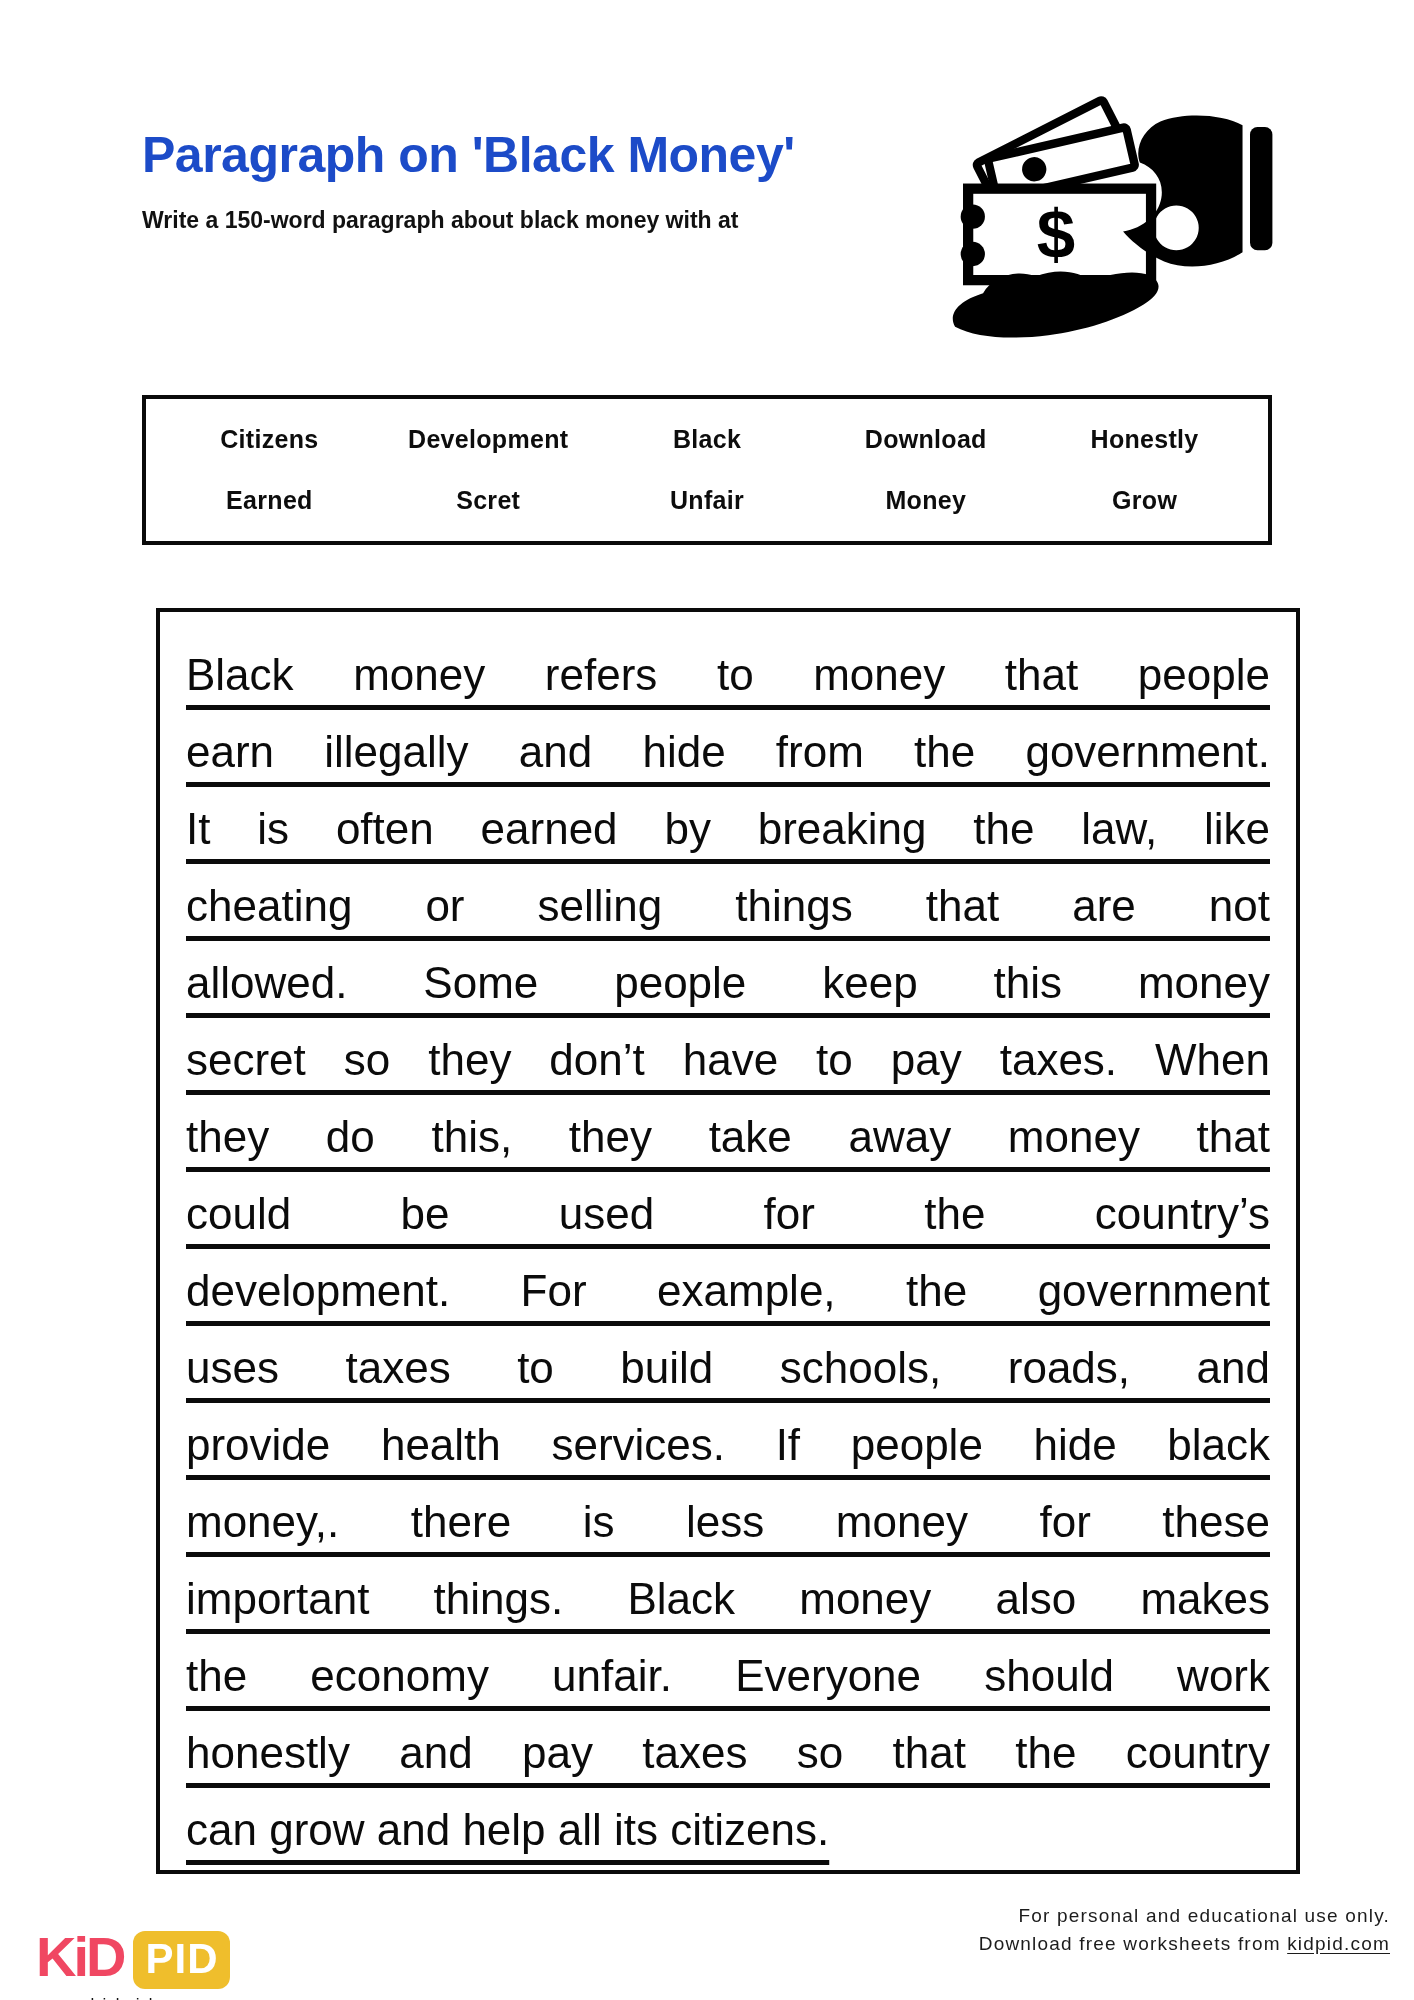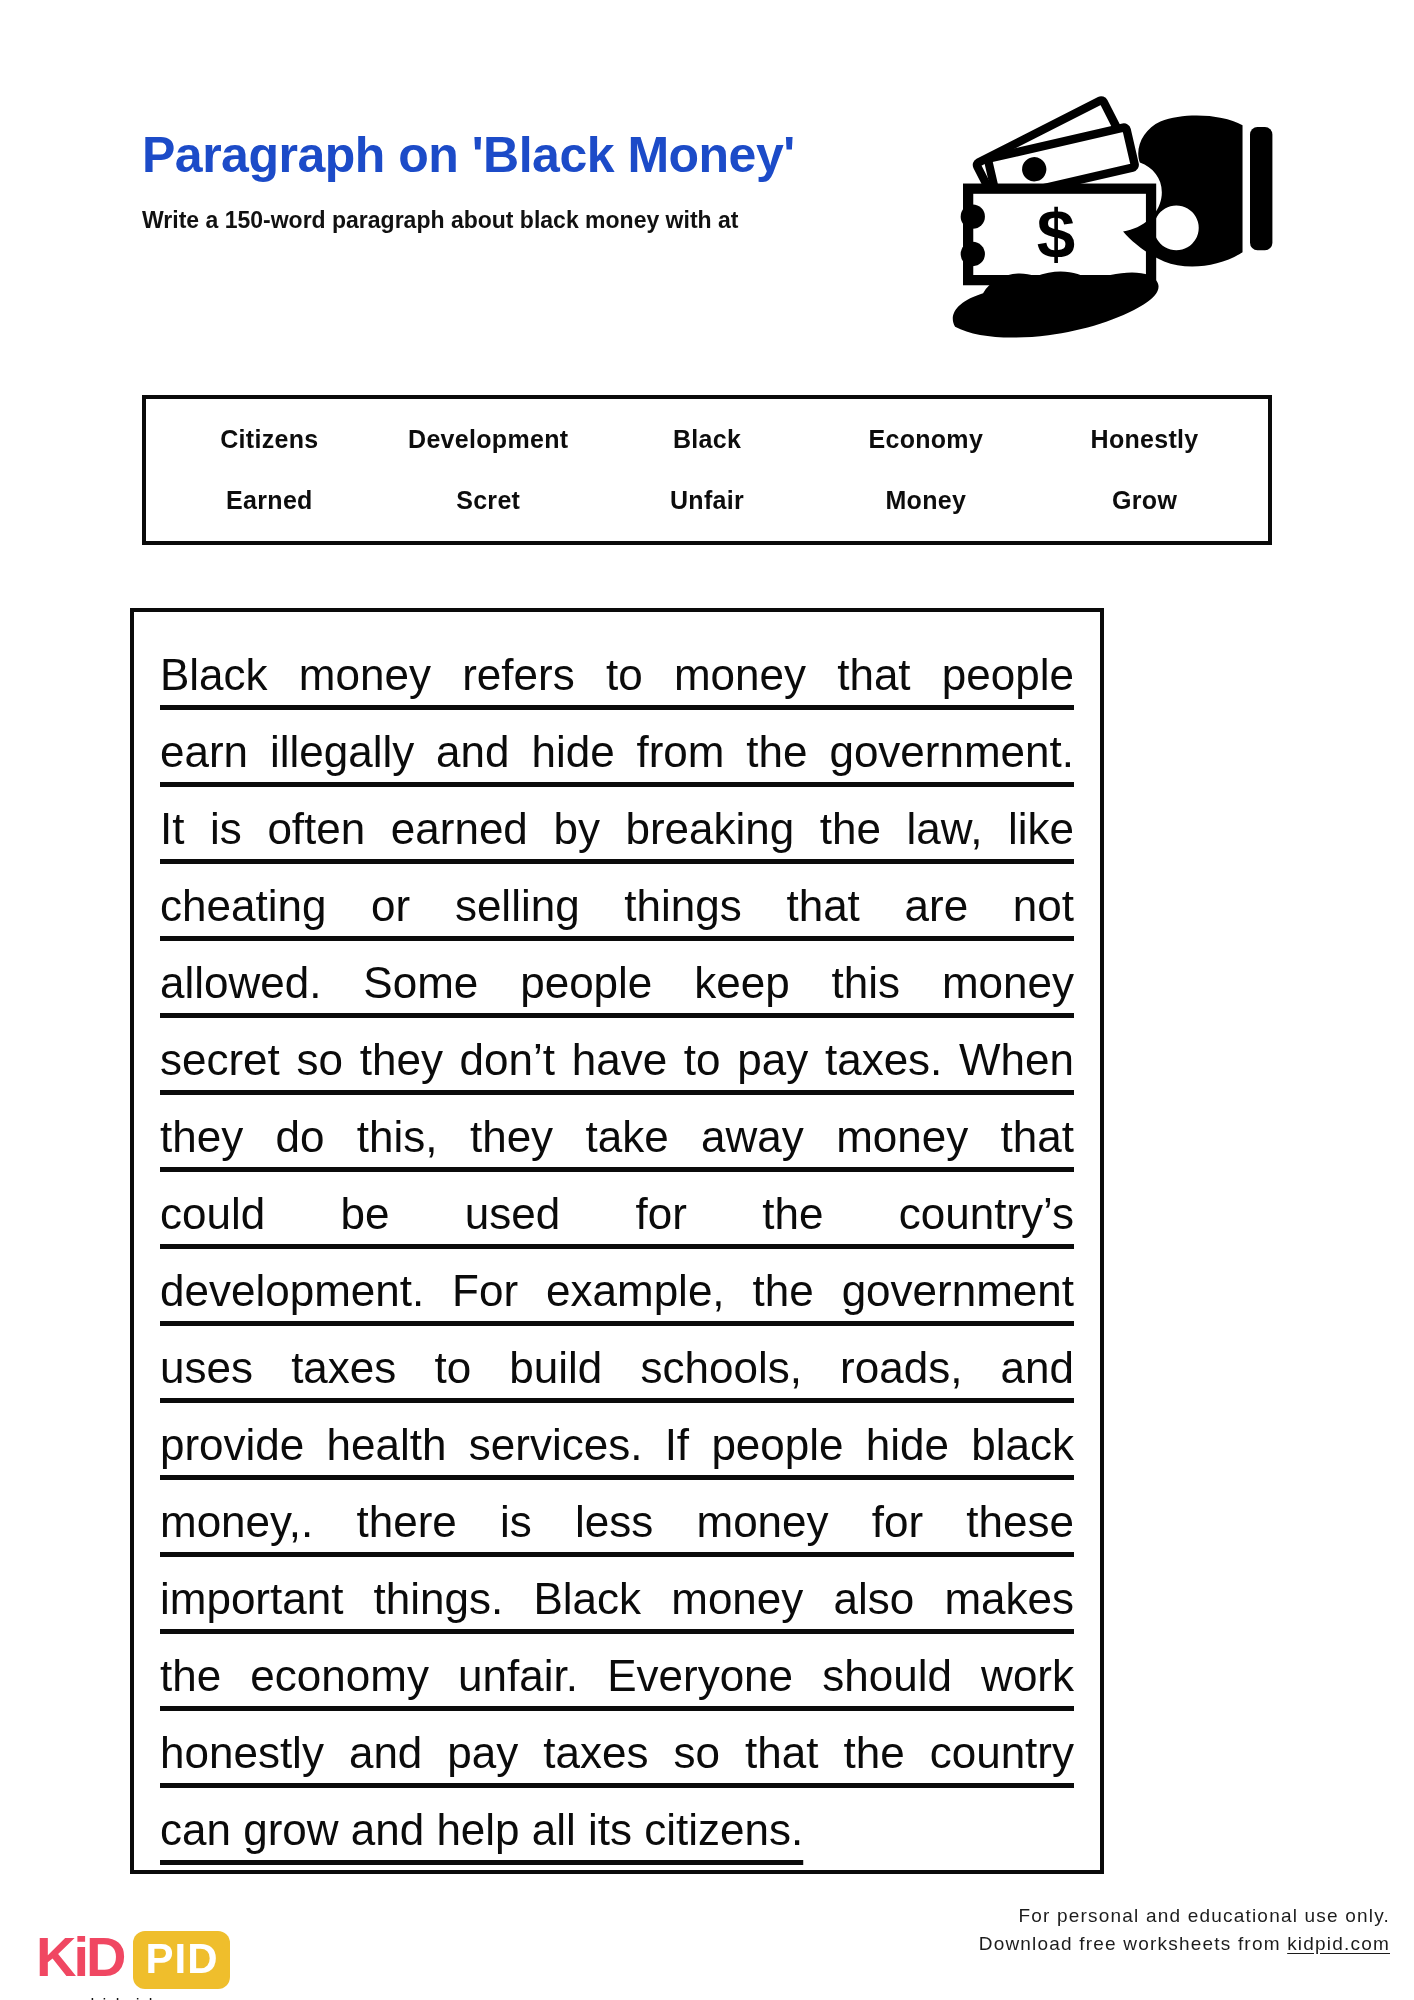--- a/index.html
+++ b/index.html
@@ -38,22 +38,22 @@
     grid-template-columns:repeat(5,1fr);
     grid-template-rows:1fr 1fr;
     align-items:center;justify-items:center;
     padding:10px 14px;
   }
   .vocab-word{
     font-size:25px;font-weight:700;color:#0d0d0d;letter-spacing:0.3px;
   }
   
   .para-box{
-    position:absolute;left:130px;top:608px;
-    width:974px;height:1266px;
+    position:absolute;left:156px;top:608px;
+    width:1144px;height:1266px;
     border:4px solid #0a0a0a;
     box-sizing:border-box;
     padding:24px 26px 0 26px;
   }
   .para-lines, .para-lastline{
     font-family:"Liberation Sans", sans-serif;
     font-size:44px;line-height:77px;
     color:#0b0b0b;
     text-decoration-line:underline;
     text-decoration-thickness:5px;
@@ -154,21 +154,21 @@
         C238,200 234,214 216,224
         C190,240 152,252 114,257
         C74,262 36,260 14,248 Z"></path>
     </svg>
   </div>
 
   <div class="vocab-box">
     <span class="vocab-word">Citizens</span>
     <span class="vocab-word">Development</span>
     <span class="vocab-word">Black</span>
-    <span class="vocab-word">Economy</span>
+    <span class="vocab-word">Download</span>
     <span class="vocab-word">Honestly</span>
     <span class="vocab-word">Earned</span>
     <span class="vocab-word">Scret</span>
     <span class="vocab-word">Unfair</span>
     <span class="vocab-word">Money</span>
     <span class="vocab-word">Grow</span>
   </div>
 
   <div class="para-box">
     <div class="para-lines">Black money refers to money that people

